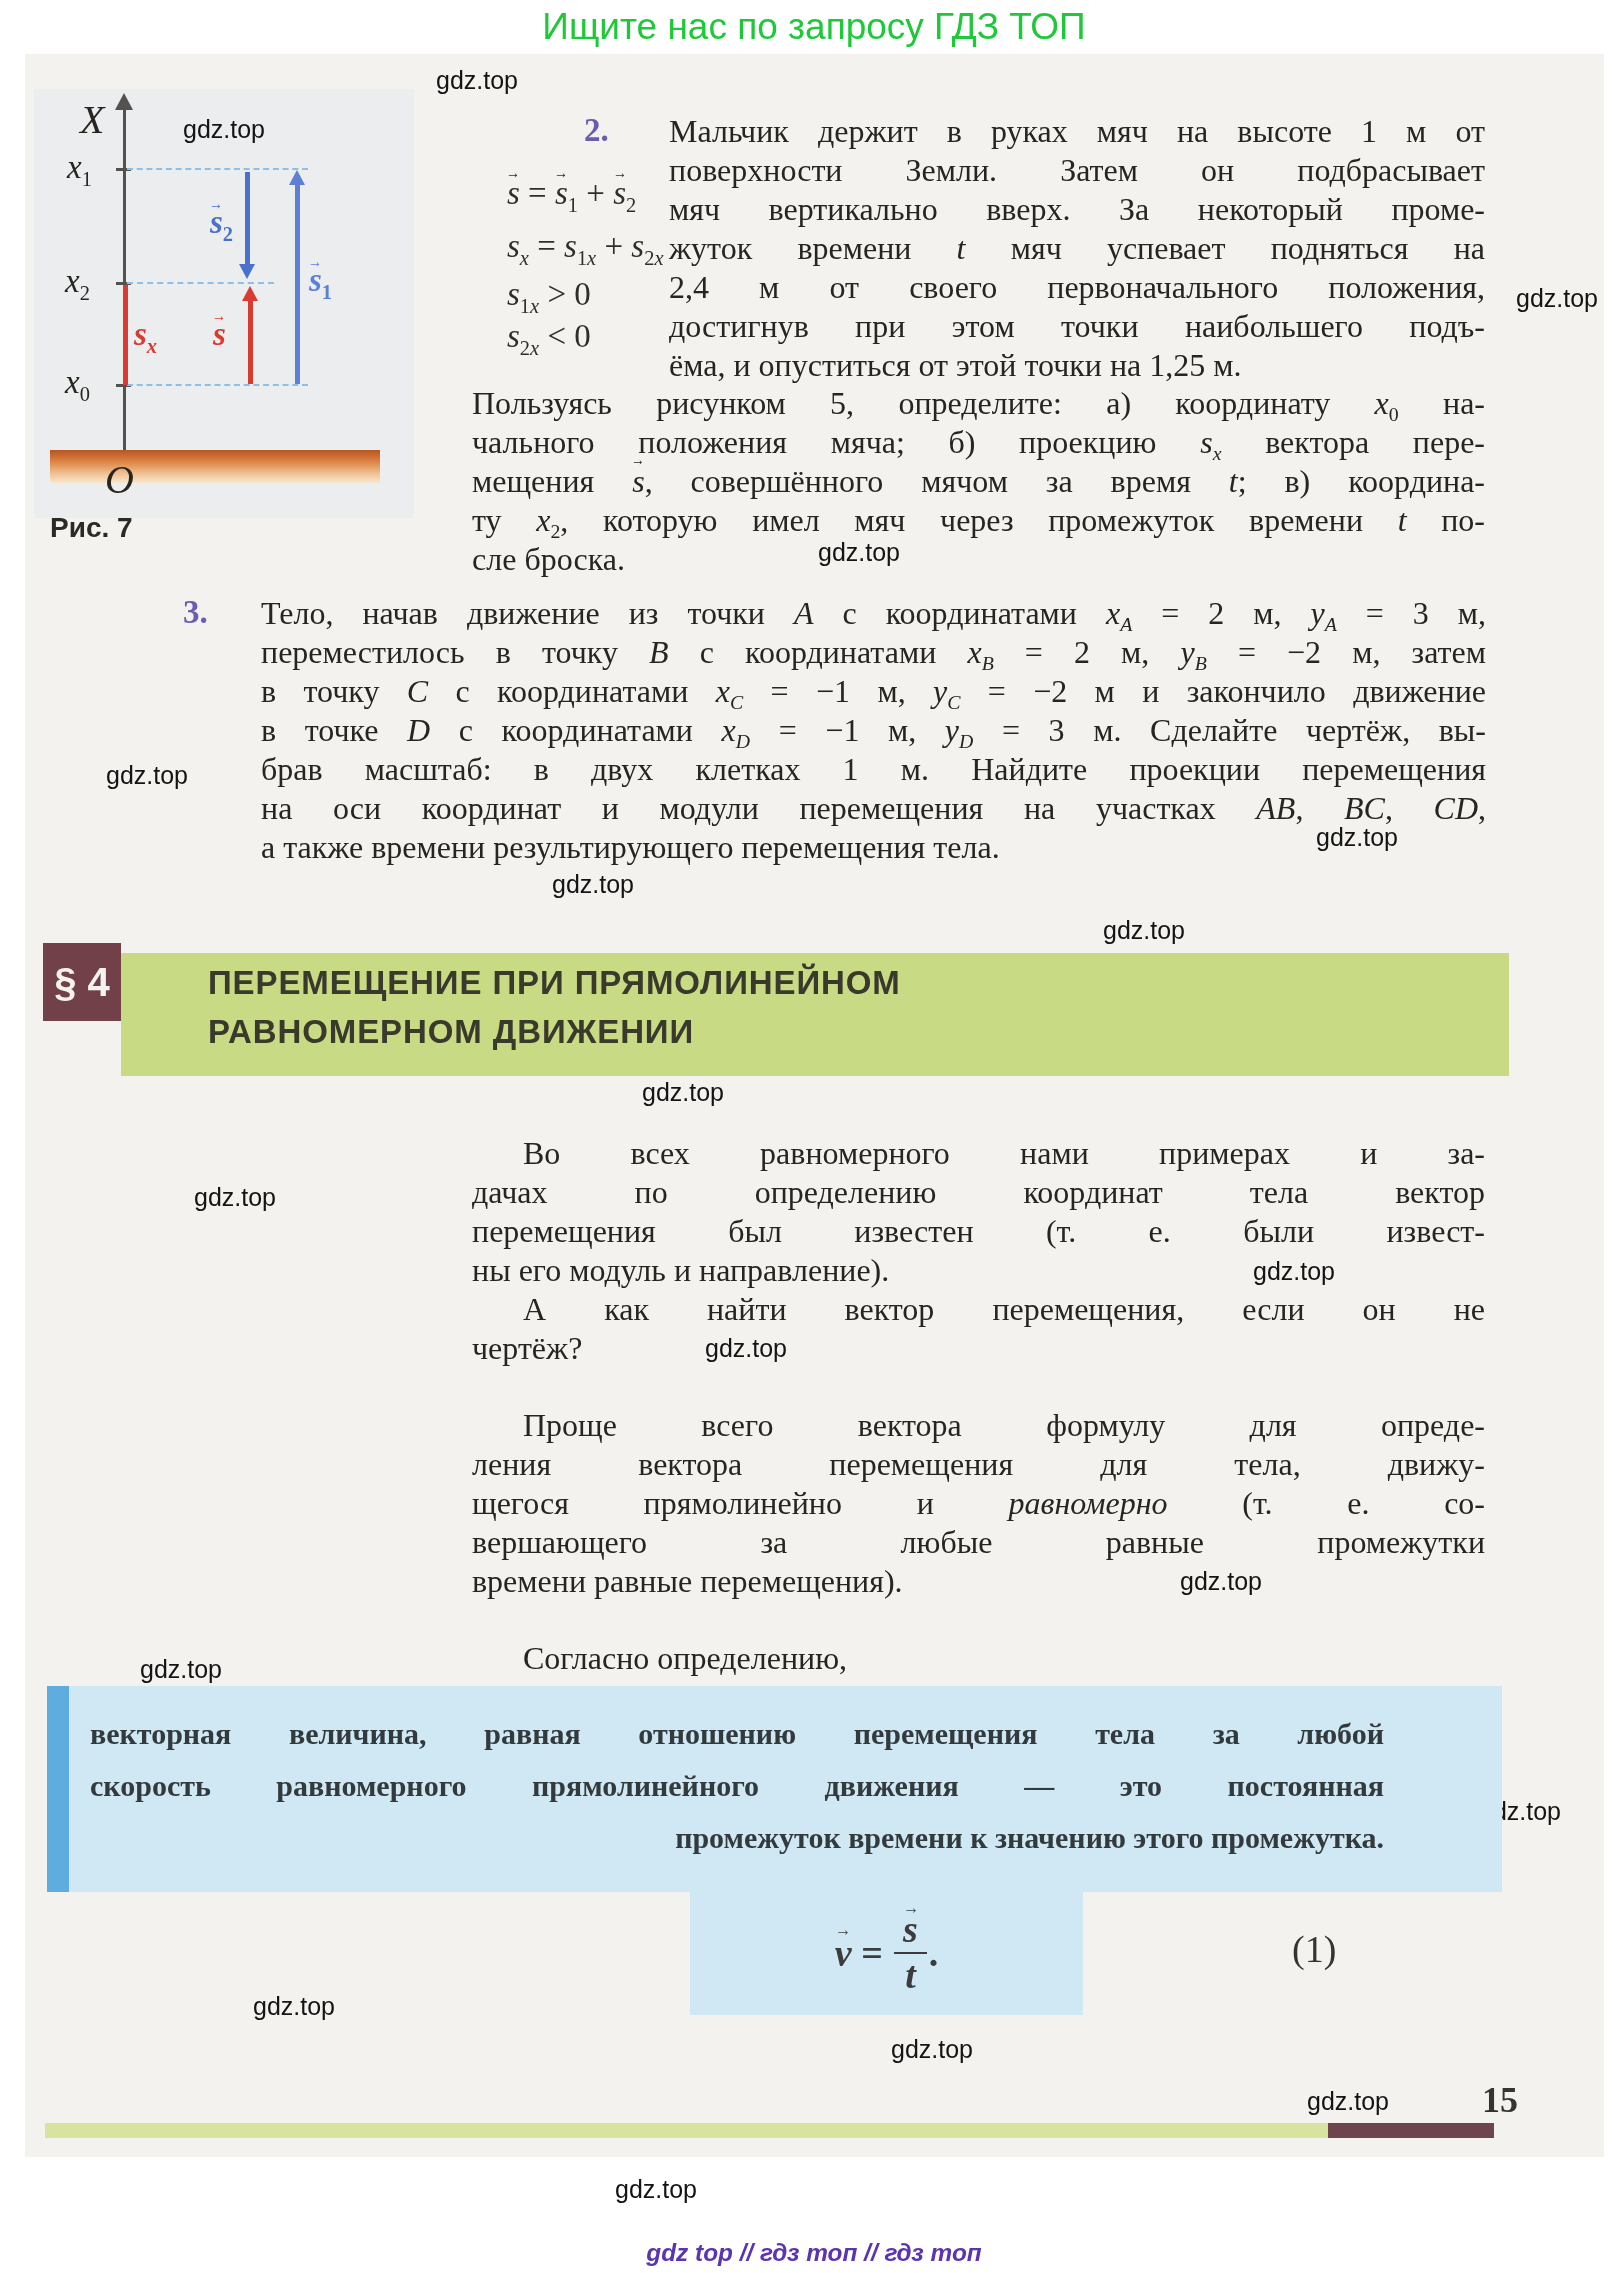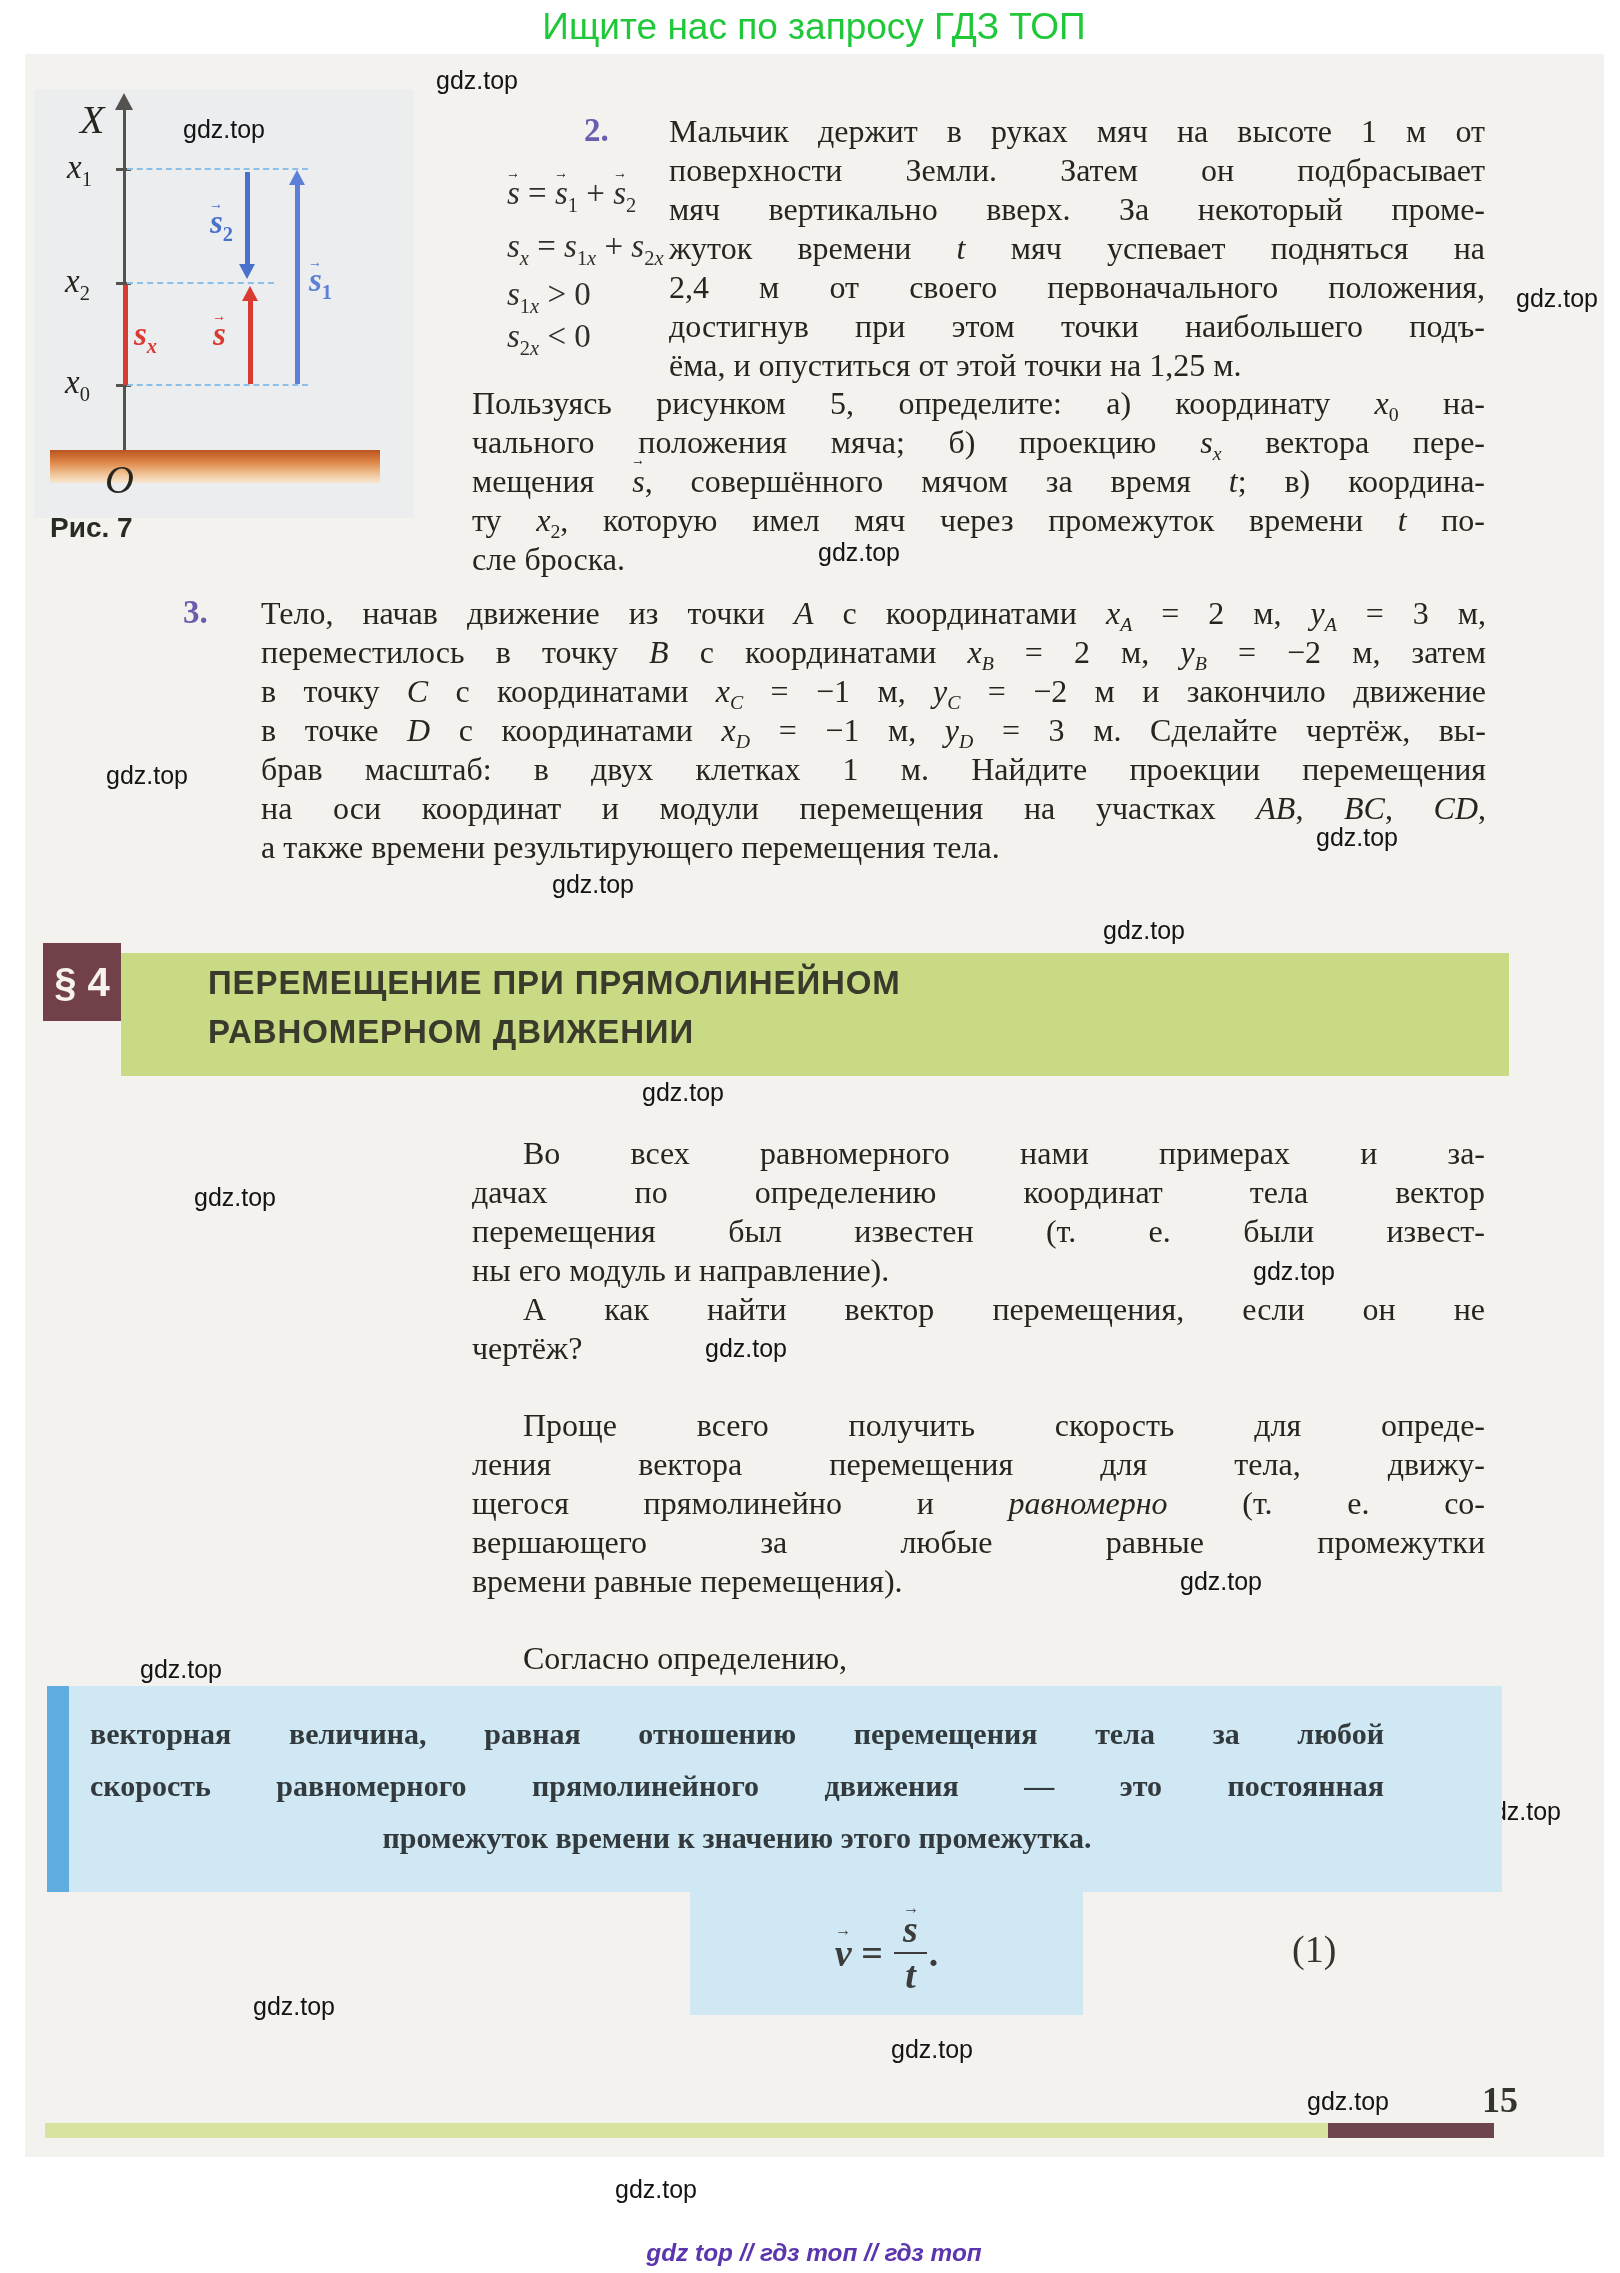--- a/index.html
+++ b/index.html
@@ -50,21 +50,21 @@
       color:#f6f2ee;font-family:"Liberation Sans",sans-serif;font-weight:bold;font-size:40px;
       display:flex;align-items:center;justify-content:center;}
   .sec-banner{left:121px;top:953px;width:1388px;height:123px;background:#c8da84;}
   .sec-title{left:208px;font-family:"Liberation Sans",sans-serif;font-weight:bold;
       font-size:33px;color:#3a3a2c;letter-spacing:0.9px;white-space:nowrap;}
   
   .def-box{left:47px;top:1686px;width:1455px;height:206px;background:#cfe8f3;}
   .def-bar{left:47px;top:1686px;width:22px;height:206px;background:#5fadde;}
   .def-col{left:90px;top:1708px;width:1294px;font-weight:bold;font-size:30px;color:#333a3e;}
   .dl{text-align:justify;text-align-last:justify;height:52px;line-height:52px;white-space:nowrap;}
-  .dl-last{text-align:center;height:52px;line-height:52px;}
+  .dl-last{text-align:right;height:52px;line-height:52px;}
   
   .formula-box{left:690px;top:1891px;width:393px;height:124px;background:#cfe8f3;
       display:flex;align-items:center;justify-content:center;font-size:38px;font-weight:bold;color:#3c3c3c;}
   .frac{display:inline-flex;flex-direction:column;align-items:center;vertical-align:-0.85em;line-height:1.05;margin:0 1.8px;}
   .fnum{border-bottom:2.7px solid #3c3c3c;padding:0 9px 2.7px;}
   .fden{padding-top:1.8px;}
   .formula-num{left:1292px;top:1927px;font-size:38px;color:#35352f;}
   .page-num{left:1482px;top:2079px;font-family:"Liberation Serif",serif;
       font-weight:bold;font-size:36px;color:#35352f;}
   .bar-green{left:45px;top:2123px;width:1283px;height:14.5px;background:#d7e39e;}
@@ -178,21 +178,21 @@
   <div class="tl indent">Во всех равномерного нами примерах и за-</div>
   <div class="tl">дачах по определению координат тела вектор</div>
   <div class="tl">перемещения был известен (т. е. были извест-</div>
   <div class="lst">ны его модуль и направление).</div>
 </div>
 <div class="abs col" style="left:472px;top:1290px;width:1013px">
   <div class="tl indent">А как найти вектор перемещения, если он не</div>
   <div class="lst">чертёж?</div>
 </div>
 <div class="abs col" style="left:472px;top:1406px;width:1013px">
-  <div class="tl indent">Проще всего получить скорость для опреде-</div>
+  <div class="tl indent">Проще всего вектора формулу для опреде-</div>
   <div class="tl">ления вектора перемещения для тела, движу-</div>
   <div class="tl">щегося прямолинейно и <i>равномерно</i> (т. е. со-</div>
   <div class="tl">вершающего за любые равные промежутки</div>
   <div class="lst">времени равные перемещения).</div>
 </div>
 <div class="abs col" style="left:472px;top:1639px;width:1013px">
   <div class="lst indent">Согласно определению,</div>
 </div>
 
 <div class="abs def-box"></div>

